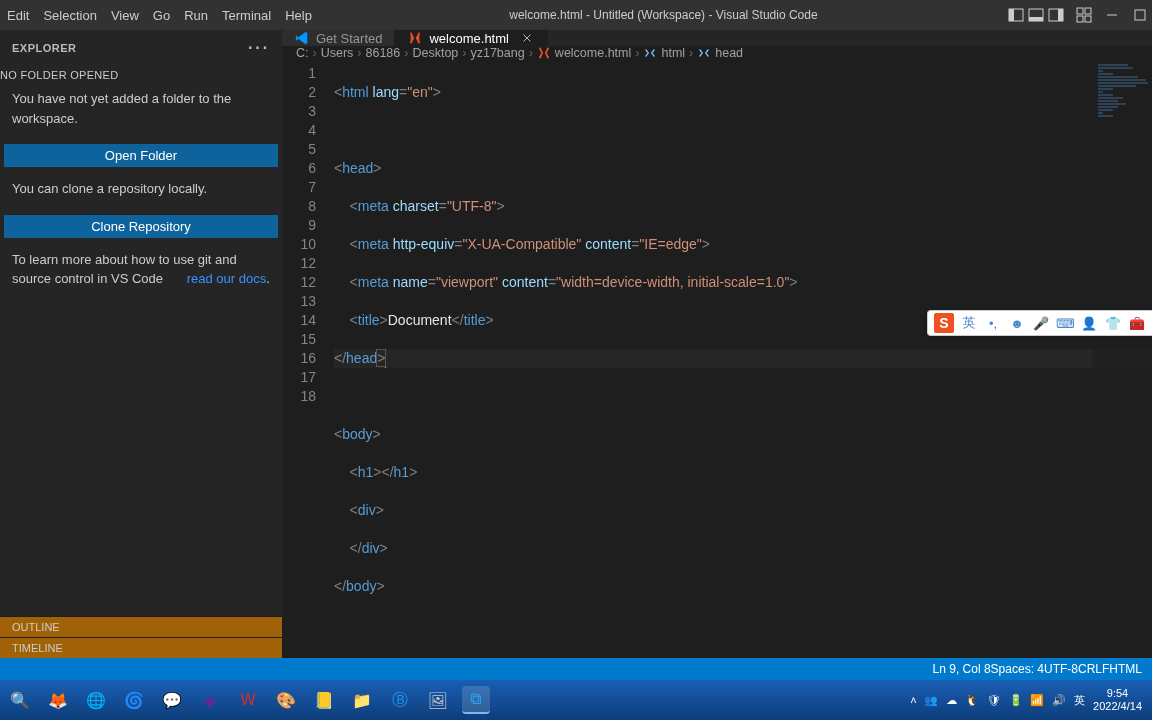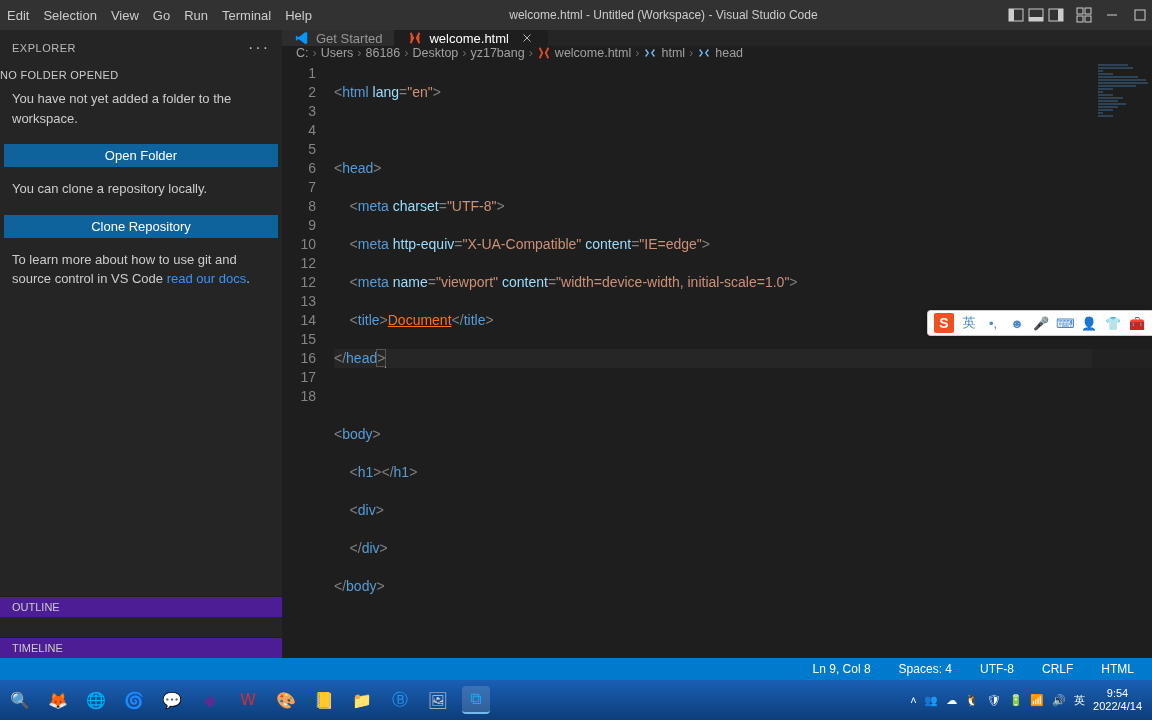--- a/index.html
+++ b/index.html
@@ -6,29 +6,29 @@
 body { background:#1e1e1e; color:#cccccc; width:1152px; height:720px; overflow:hidden; position:relative; font-size:13px; }
 .menubar { height:30px; background:#323233; display:flex; align-items:center; padding:0 0; -webkit-app-region:drag; }
 .menubar .menu-item { padding:4px 7px; cursor:default; color:#ccc; }
 .menubar .title { flex:1; text-align:center; color:#cccccc; font-size:12px; }
 .menubar .win-controls { display:flex; gap:12px; align-items:center; padding-right:4px; }
 .menubar .win-controls span { width:16px; height:16px; display:flex; align-items:center; justify-content:center; color:#ccc; font-size:14px;}
 .layout-icons { display:flex; gap:4px; margin-right:12px;}
 .layout-icons svg { width:16px; height:16px;}
 .main { display:flex; height:calc(100% - 30px - 22px - 40px); }
 .sidebar { width:282px; background:#252526; display:flex; flex-direction:column; }
-.sidebar-header { height:35px; display:flex; align-items:center; justify-content:space-between; padding:0 12px; color:#bbbbbb; font-size:11px; letter-spacing:0.5px;}
+.sidebar-header { height:35px; display:flex; align-items:center; justify-content:space-between; padding:0 12px; color:#bbbbbb; font-size:11px; letter-spacing:0.5px;font-weight:bold;}
 .sidebar-header .dots { font-size:16px; letter-spacing:2px; cursor:pointer;}
 .sidebar-section-title { font-size:11px; font-weight:400; color:#cccccc; padding:4px 0 8px; letter-spacing:0.3px;}
 .sidebar-body { padding:0 12px; color:#cccccc; font-size:13px; line-height:1.5;}
 .sidebar-body p { margin-bottom:10px;}
 .sidebar-btn { display:block; width:calc(100% - 8px); margin:6px 4px 12px; background:#0e639c; color:#fff; text-align:center; padding:4px 0; font-size:13px; cursor:pointer; border:none;}
-.sidebar a { color:#3794ff; text-decoration:none;}
+.sidebar a { color:#3794ff; text-decoration:none;margin-left:20px;}
 .sidebar-bottom { margin-top:auto;}
-.sidebar-bottom .panel-title { padding:4px 12px; font-size:11px; color:#ccc; background:#4c1d95; border-top:1px solid #1e1e1e; cursor:pointer;margin-top:20px;}
+.sidebar-bottom .panel-title { padding:4px 12px; font-size:11px; color:#ccc; background:#a16207; border-top:1px solid #1e1e1e; cursor:pointer;}
 .editor-area { flex:1; display:flex; flex-direction:column; background:#1e1e1e; position:relative;}
 .tabs { height:36px; background:#252526; display:flex; align-items:stretch;}
 .tab { display:flex; align-items:center; gap:6px; padding:0 12px; background:#2d2d2d; color:#969696; font-size:13px; cursor:pointer; border-right:1px solid #1e1e1e;}
 .tab.active { background:#1e1e1e; color:#ffffff;}
 .tab .icon { width:16px; height:16px; display:flex; align-items:center; justify-content:center;}
 .tab .close { margin-left:4px; width:16px; height:16px; display:flex; align-items:center; justify-content:center; color:#ccc;}
 .tab svg { width:14px; height:14px;}
 .breadcrumb { height:22px; display:flex; align-items:center; padding:0 14px; gap:3px; font-size:12.5px; color:#a0a0a0; background:#1e1e1e;}
 .breadcrumb .sep { color:#6a6a6a; margin:0 1px;}
 .breadcrumb .crumb { display:flex; align-items:center; gap:4px;}
@@ -36,27 +36,27 @@
 .code-area { flex:1; display:flex; font-family:Consolas,"Courier New",monospace; font-size:14px; line-height:19px; position:relative;}
 .gutter { width:52px; text-align:right; color:#858585; padding:4px 18px 0 0; user-select:none;}
 .gutter div { height:19px;}
 .code { flex:1; padding:4px 0 0 0; white-space:pre; color:#d4d4d4; position:relative;}
 .code .line { height:19px; position:relative;}
 .code .line.current { background:rgba(255,255,255,0.04);}
 .tok-tag { color:#569cd6;}
 .tok-attr { color:#9cdcfe;}
 .tok-str { color:#ce9178;}
 .tok-punct { color:#808080;}
-.tok-text { color:#f97316;text-decoration:underline;}
+.tok-text { color:#e5e5e5;}
 .cursor { display:inline-block; width:1px; height:17px; background:#aeafad; vertical-align:middle; margin-left:0px; animation:blink 1s step-end infinite;}
 @keyframes blink { 50% { opacity:0;} }
 .minimap { position:absolute; right:0; top:0; width:60px; height:100%; background:#1e1e1e; opacity:0.6;}
 .minimap-content { position:absolute; top:4px; right:4px; width:50px;}
 .minimap-line { height:2px; margin-bottom:1px; background:#569cd6; opacity:0.5;}
-.statusbar { position:absolute; bottom:40px; left:0; right:0; height:22px; background:#007acc; color:#fff; display:flex; align-items:center; justify-content:flex-end; padding:0 18px; font-size:12px; gap:28px;}
+.statusbar { position:absolute; bottom:40px; left:0; right:0; height:22px; background:#007acc; color:#fff; display:flex; align-items:center; justify-content:flex-end; padding:0 10px; font-size:12px; gap:0;}
 .statusbar span { cursor:pointer;}
 .taskbar { position:absolute; bottom:0; left:0; right:0; height:40px; background:linear-gradient(#1a5fb4,#0d3d7a); display:flex; align-items:center; padding:0 6px; gap:10px;}
 .taskbar .tb-icon { width:28px; height:28px; border-radius:4px; display:flex; align-items:center; justify-content:center; font-size:16px;}
 .taskbar .tb-icon.active { background:rgba(255,255,255,0.15); border-bottom:2px solid #76b9ed;}
 .taskbar-right { margin-left:auto; display:flex; align-items:center; gap:8px; color:#fff; font-size:11px;}
 .clock { text-align:center; line-height:1.2; padding-right:4px;}
 .ime-toolbar { position:absolute; right:0; top:310px; height:26px; background:#fff; border:1px solid #ccc; border-right:none; display:flex; align-items:center; gap:6px; padding:0 6px; border-radius:4px 0 0 4px; box-shadow:0 1px 4px rgba(0,0,0,0.3);}
 .ime-toolbar .ime-logo { width:20px; height:20px; background:#f04e23; border-radius:2px; color:#fff; display:flex; align-items:center; justify-content:center; font-weight:bold; font-size:14px;}
 .ime-toolbar .ime-item { color:#4a88c7; font-size:13px; width:18px; text-align:center;}
 .ime-toolbar .ime-item.gray { color:#bbb;}

